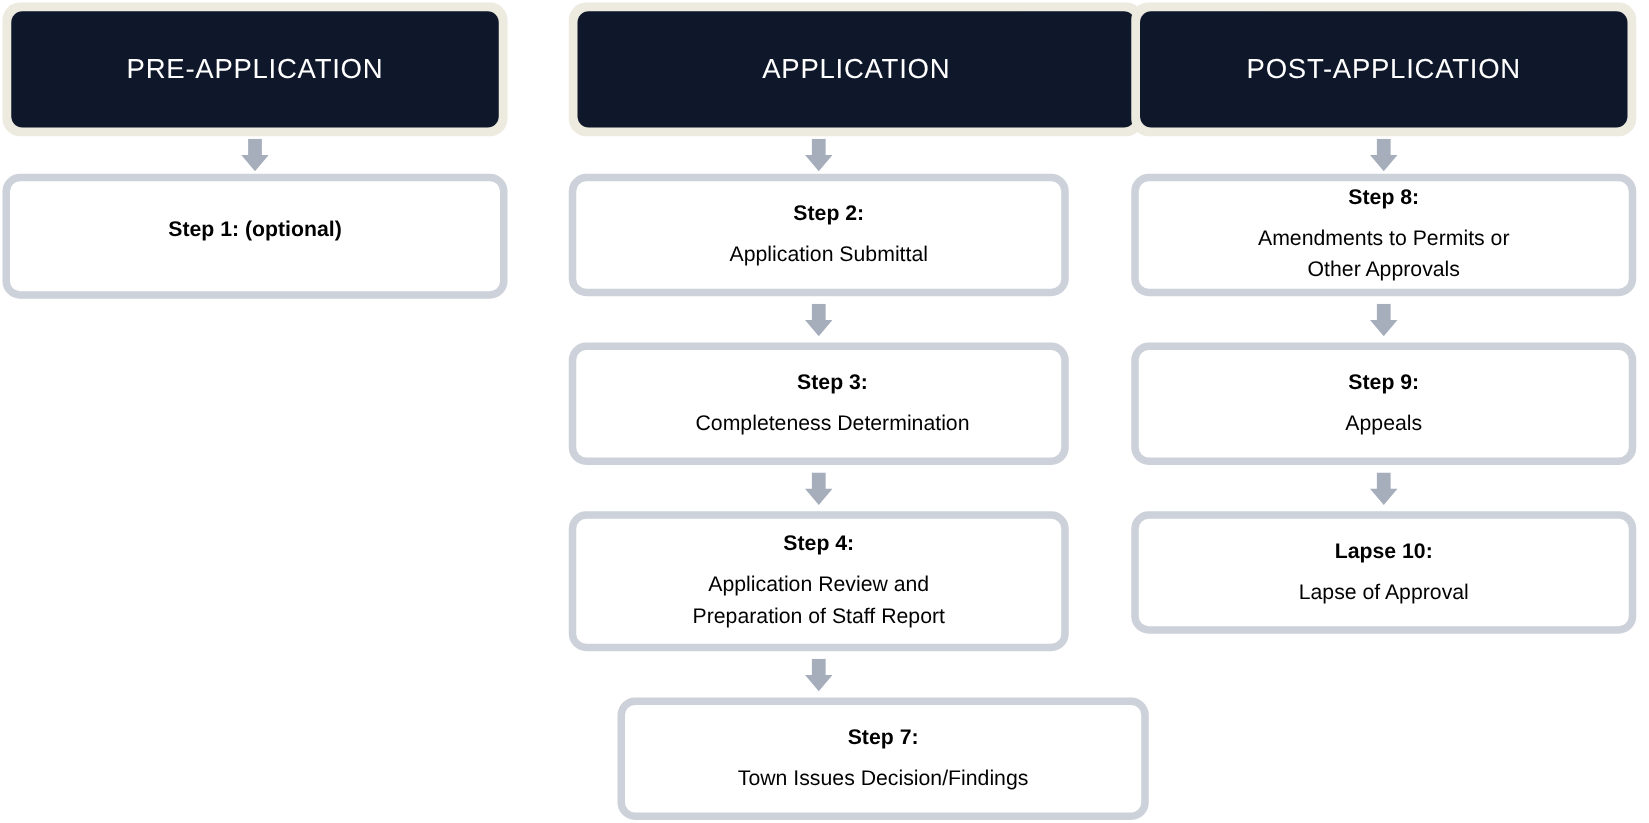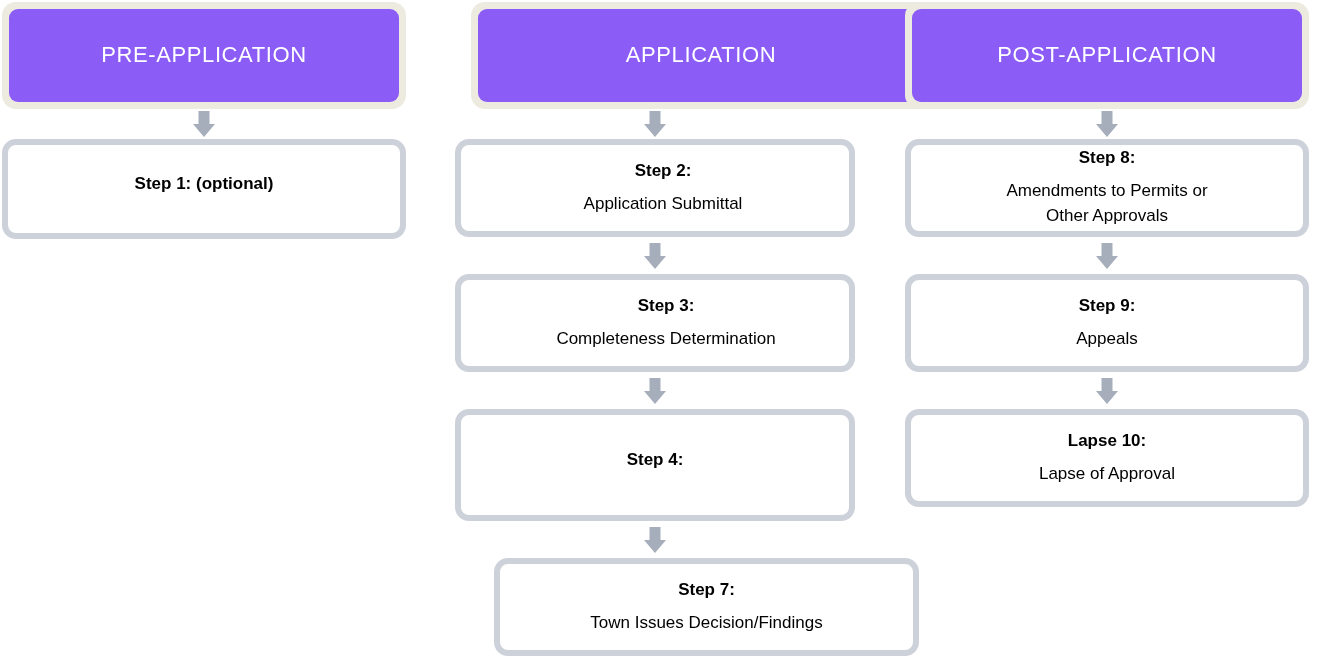--- a/index.html
+++ b/index.html
@@ -30,21 +30,21 @@
     box-sizing: border-box;
     background: #EDEAE0;          
     border-radius: 14px;
     padding: 7px;
     height: 107px;
   }
   .phase-header-inner {
     box-sizing: border-box;
     width: 100%;
     height: 100%;
-    background: #8b5cf6;          
+    background: #0f172a;          
     border-radius: 9px;
     display: flex;
     align-items: center;
     justify-content: center;
   }
   .phase-header-label {
     color: #FFFFFF;
     font-size: 22px;
     font-weight: 400;
     letter-spacing: 0.6px;
@@ -104,21 +104,21 @@
       <div class="arrow" style="position: absolute; top: 109px; left: 0px; width: 404px;">
         <svg width="22" height="26" viewBox="0 0 22 26" aria-hidden="true">
           <path d="M5.5 0 H16.5 V13 H22 L11 26 L0 13 H5.5 Z" fill="#A6ADBB"></path>
         </svg>
       </div>
       <div class="step-box" style="position: absolute; top: 139px; left: 0px; width: 404px; height: 100px;">
         <div class="step-title">Step 1: (optional)</div>
       </div>
     </div>
     <div class="column" style="left: 455px; width: 400px;">
-      <div class="phase-header" style="position: absolute; top: 2px; left: 16px; width: 460px;">
+      <div class="phase-header" style="position: absolute; top: 2px; left: 0px; width: 460px;">
         <div class="phase-header-inner">
           <div class="phase-header-label">APPLICATION</div>
         </div>
       </div>
       <div class="arrow" style="position: absolute; top: 109px; left: 0px; width: 400px;">
         <svg width="22" height="26" viewBox="0 0 22 26" aria-hidden="true">
           <path d="M5.5 0 H16.5 V13 H22 L11 26 L0 13 H5.5 Z" fill="#A6ADBB"></path>
         </svg>
       </div>
       <div class="step-box single" style="position: absolute; top: 139px; left: 0px; width: 400px; height: 98px; padding-left: 30px;">
@@ -134,20 +134,22 @@
         <div class="step-title">Step 3:</div>
         <div class="step-desc">Completeness Determination</div>
       </div>
       <div class="arrow" style="position: absolute; top: 376px; left: 0px; width: 400px;">
         <svg width="22" height="26" viewBox="0 0 22 26" aria-hidden="true">
           <path d="M5.5 0 H16.5 V13 H22 L11 26 L0 13 H5.5 Z" fill="#A6ADBB"></path>
         </svg>
       </div>
       <div class="step-box" style="position: absolute; top: 409px; left: 0px; width: 400px; height: 112px;">
         <div class="step-title">Step 4:</div>
+        <div class="step-desc">Application Review and
+Preparation of Staff Report</div>
       </div>
       <div class="arrow" style="position: absolute; top: 525px; left: 0px; width: 400px;">
         <svg width="22" height="26" viewBox="0 0 22 26" aria-hidden="true">
           <path d="M5.5 0 H16.5 V13 H22 L11 26 L0 13 H5.5 Z" fill="#A6ADBB"></path>
         </svg>
       </div>
       <div class="step-box single" style="position: absolute; top: 558px; left: 0px; width: 425px; height: 98px; margin-left: 39px;">
         <div class="step-title">Step 7:</div>
         <div class="step-desc">Town Issues Decision/Findings</div>
       </div>

